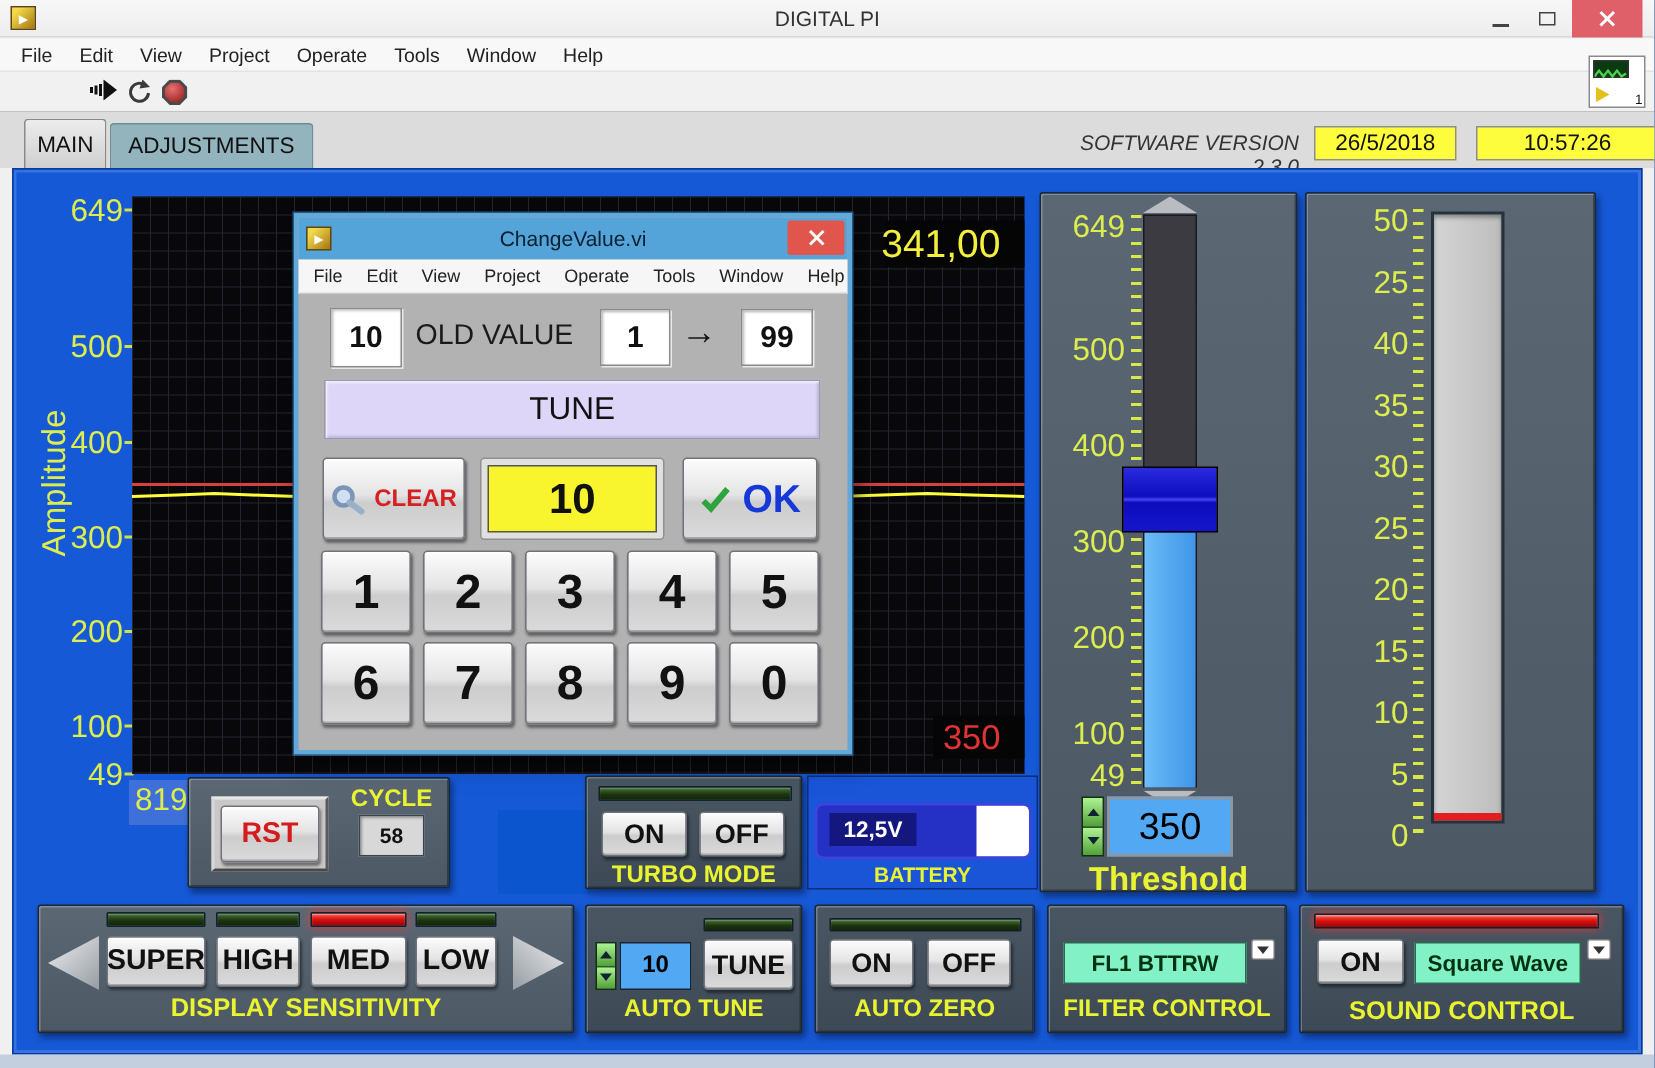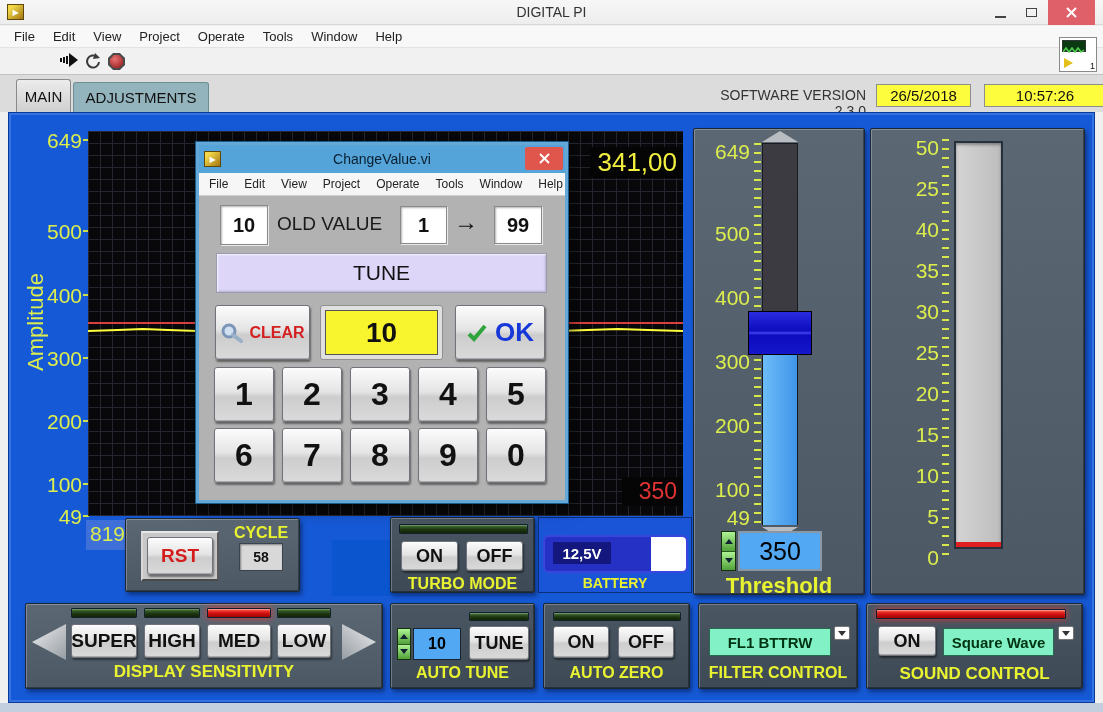--- a/index.html
+++ b/index.html
@@ -62,21 +62,21 @@
   .bottomstrip { position:absolute; left:0; top:703px; width:1103px; height:9px; background:#c3cfdf; }
 
   
   .plot { position:absolute; left:88px; top:131px; width:595px; height:385px; background:#08080a;
           background-image:linear-gradient(#23262e 1px, transparent 1px),
                            linear-gradient(90deg,#23262e 1px, transparent 1px);
           background-size:12px 12px; }
   .ytick { position:absolute; left:32px; width:50px; text-align:right; font-size:21px; color:#dced4d; }
   .ydash { position:absolute; left:83px; width:6px; height:2px; background:#cfe04a; }
   .readout { position:absolute; background:#050505; display:flex; align-items:center; justify-content:flex-end;
-             padding-right:6px; }
+             padding-right:16px; }
 
   
   .panel { position:absolute; background:linear-gradient(180deg,#5b6874 0%,#4c5965 100%);
            border:1px solid #1b2732; border-radius:2px;
            box-shadow:inset 1px 1px 0 rgba(255,255,255,.25), inset -1px -1px 0 rgba(0,0,0,.35),
                       2px 3px 4px rgba(0,10,40,.45); }
   .panel.dark { background:linear-gradient(180deg,#4a5763,#3d4a56); }
   .plabel { position:absolute; color:#eaf32f; font-weight:bold; text-align:center; }
 
   .btn { position:absolute; background:linear-gradient(180deg,#fcfcfc 0%,#e4e4e4 45%,#cdcdcd 55%,#dadada 100%);
@@ -192,21 +192,21 @@
     <div class="vi-one">1</div>
   </div>
 
   <div class="tabstrip">
     <div class="tab active" style="left:16px; top:4px; width:55px; height:33px;">
       <span>MAIN</span>
     </div>
     <div class="tab idle" style="left:73px; top:7px; width:136px; height:30px;">
       <span>ADJUSTMENTS</span>
     </div>
-    <div class="abs" style="left:688px; top:12px; width:178px; text-align:right; font-size:14px; color:#333;">SOFTWARE VERSION 2.3.0</div>
+    <div class="abs" style="left:688px; top:12px; width:178px; text-align:right; font-size:14px; color:#333;font-style:italic;">SOFTWARE VERSION 2.3.0</div>
     <div class="yellowbox" style="left:876px; top:9px; width:95px; height:23px;">26/5/2018</div>
     <div class="yellowbox" style="left:984px; top:9px; width:122px; height:23px;">10:57:26</div>
   </div>
 
   <div class="mainblue"></div>
   <div class="bottomstrip"></div>
 
   <div class="abs" style="left:36px; top:322px; transform:translate(-50%,-50%) rotate(-90deg); font-size:22px; color:#dced4d;">Amplitude</div>
 
   <div class="ytick" style="top:129px;">649</div>
@@ -254,21 +254,21 @@
 
     <div class="spinner" style="left:27px; top:402px; width:15px; height:40px;">
       <div class="spin-cell spin-up"></div>
       <div class="spin-cell spin-down"></div>
     </div>
     <div class="abs" style="left:44px; top:402px; width:84px; height:40px; background:#52a8f2; border:2px solid #8a98a6;
          display:flex; align-items:center; justify-content:center; font-size:25px; color:#000;">350</div>
     <div class="plabel" style="left:0; top:444px; width:100%; font-size:22px;">Threshold</div>
   </div>
 
-  <div class="panel" style="left:870px; top:128px; width:215px; height:467px;">
+  <div class="panel" style="left:870px; top:128px; width:194px; height:467px;">
     <div class="sgtick" style="top:7px;">50</div>
     <div class="sgtick" style="top:48px;">25</div>
     <div class="sgtick" style="top:89px;">40</div>
     <div class="sgtick" style="top:130px;">35</div>
     <div class="sgtick" style="top:171px;">30</div>
     <div class="sgtick" style="top:212px;">25</div>
     <div class="sgtick" style="top:253px;">20</div>
     <div class="sgtick" style="top:294px;">15</div>
     <div class="sgtick" style="top:335px;">10</div>
     <div class="sgtick" style="top:376px;">5</div>

